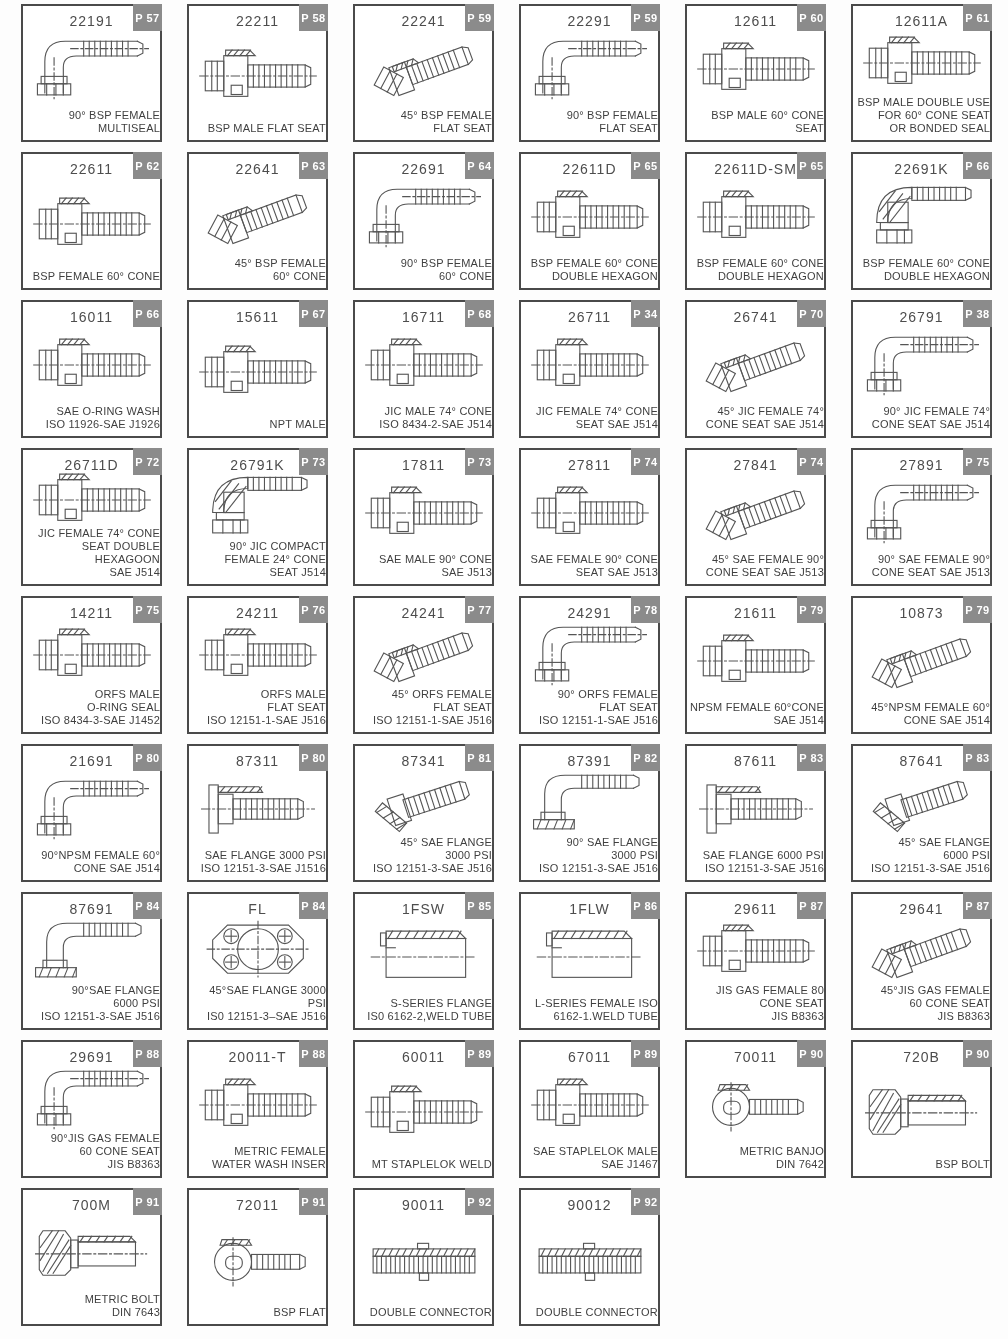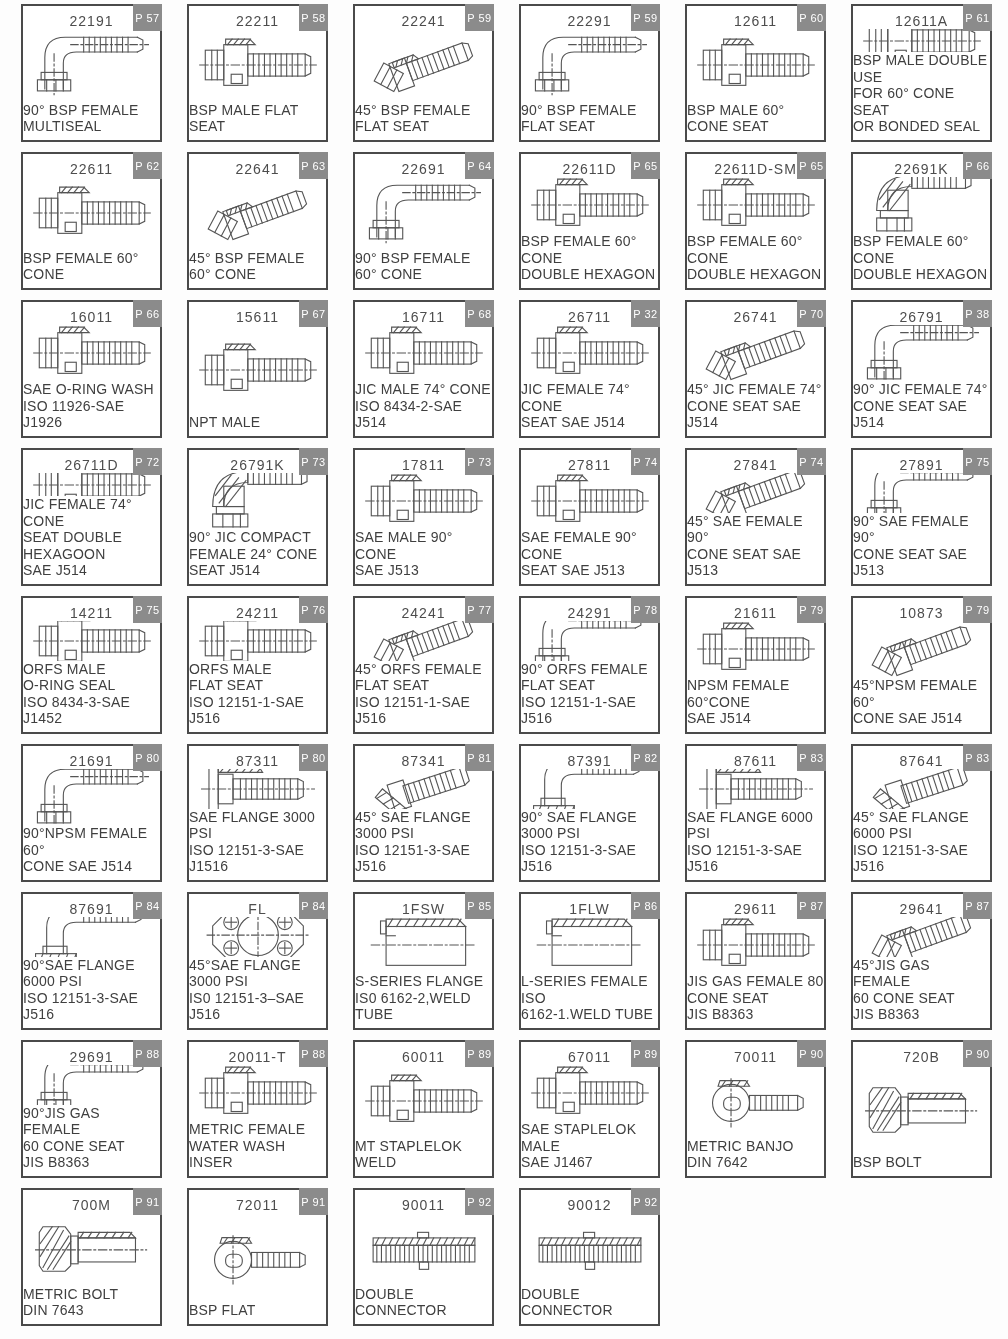--- a/index.html
+++ b/index.html
@@ -26,43 +26,43 @@
     display:flex;
     flex-direction:column;
   }
   .badge{
     position:absolute;
     top:-2px;right:-2px;
     width:29px;height:27px;
     background:#8b8b8b;
     color:#ffffff;
     font-size:11px;
-    font-weight:normal;
+    font-weight:bold;
     display:flex;align-items:center;justify-content:center;
     letter-spacing:0.5px;
   }
   .part{
     margin-top:7px;
     text-align:center;
     font-size:14px;
     letter-spacing:1px;
     color:#4d4d4d;
   }
   .drawing{
     flex:1;
     display:flex;
     align-items:center;
     justify-content:center;
     overflow:hidden;
   }
   .drawing svg{display:block;}
   .caption{
     margin-bottom:5px;
-    text-align:left;
-    font-size:14px;
+    text-align:right;
+    font-size:11px;
     line-height:1.18;
     color:#3f3f3f;
     letter-spacing:0.2px;
   }
   .caption span{display:block;}
 </style>
 </head>
 <body>
 
 <div id="page">
@@ -606,21 +606,21 @@
 </g>
           </svg>
         </div>
     <div class="caption">
           <span>JIC MALE 74° CONE</span>
           <span>ISO 8434-2-SAE J514</span>
         </div>
   </div>
 
   <div class="cell">
-    <div class="badge">P 32</div>
+    <div class="badge">P 34</div>
     <div class="part">26711</div>
     <div class="drawing">
           <svg viewBox="0 0 130 80" width="126" height="74" aria-hidden="true">
             <g stroke="#555555" stroke-width="1.2" fill="none" stroke-linecap="square">
   <line x1="2" y1="40" x2="128" y2="40" stroke-dasharray="9 3 2 3"></line>
   <polygon points="30,12 56,12 62,18 30,18"></polygon>
               <line x1="32" y1="18" x2="37" y2="12"></line>
               <line x1="38.666666666666664" y1="18" x2="43.666666666666664" y2="12"></line>
               <line x1="45.333333333333336" y1="18" x2="50.333333333333336" y2="12"></line>
               <line x1="52" y1="18" x2="57" y2="12"></line>

